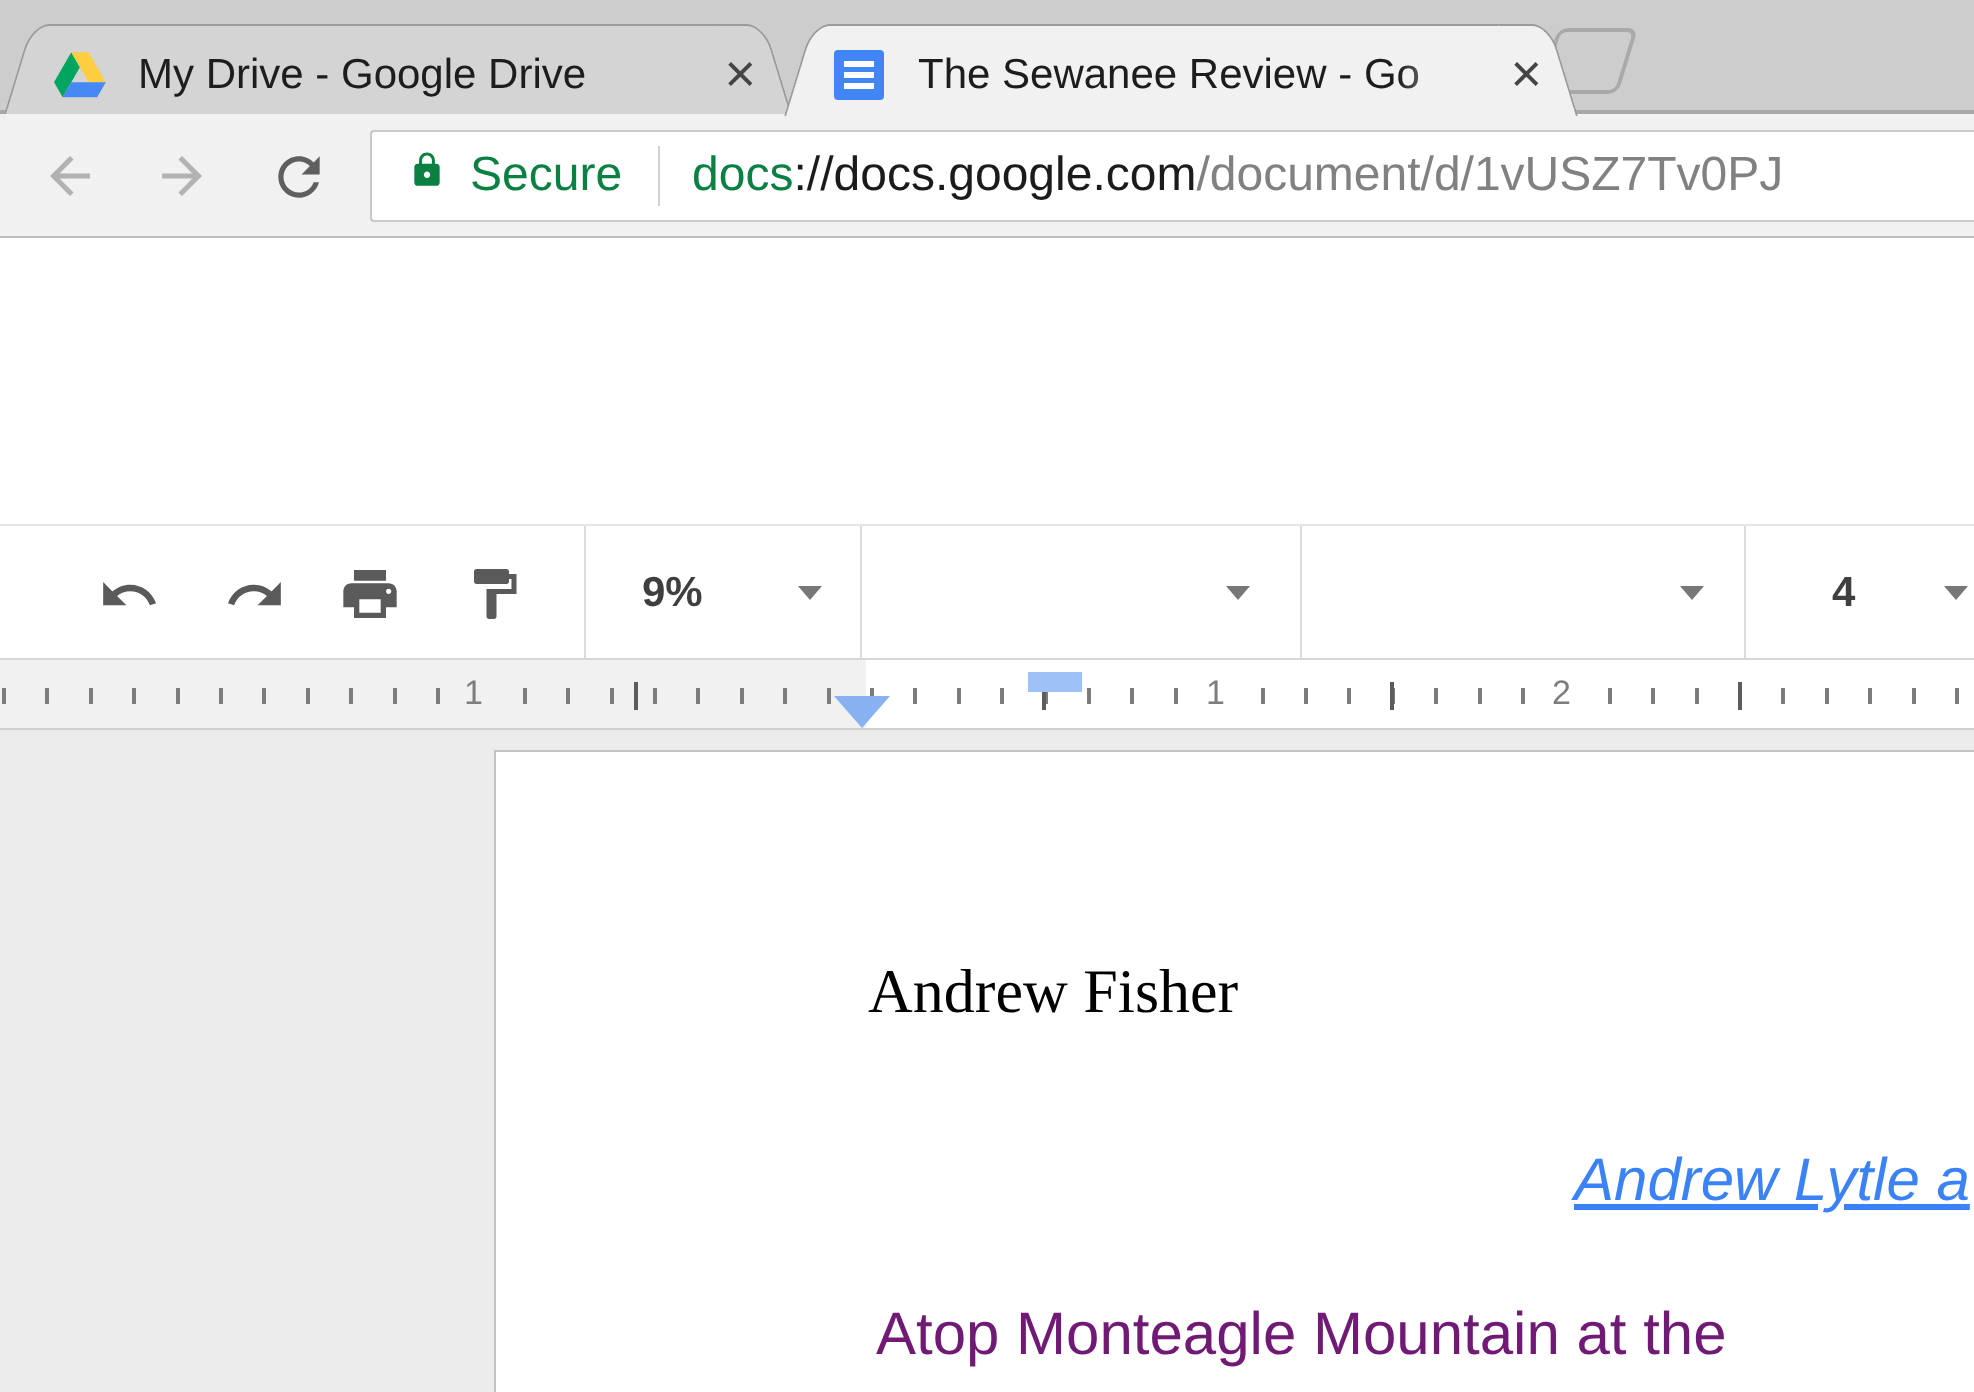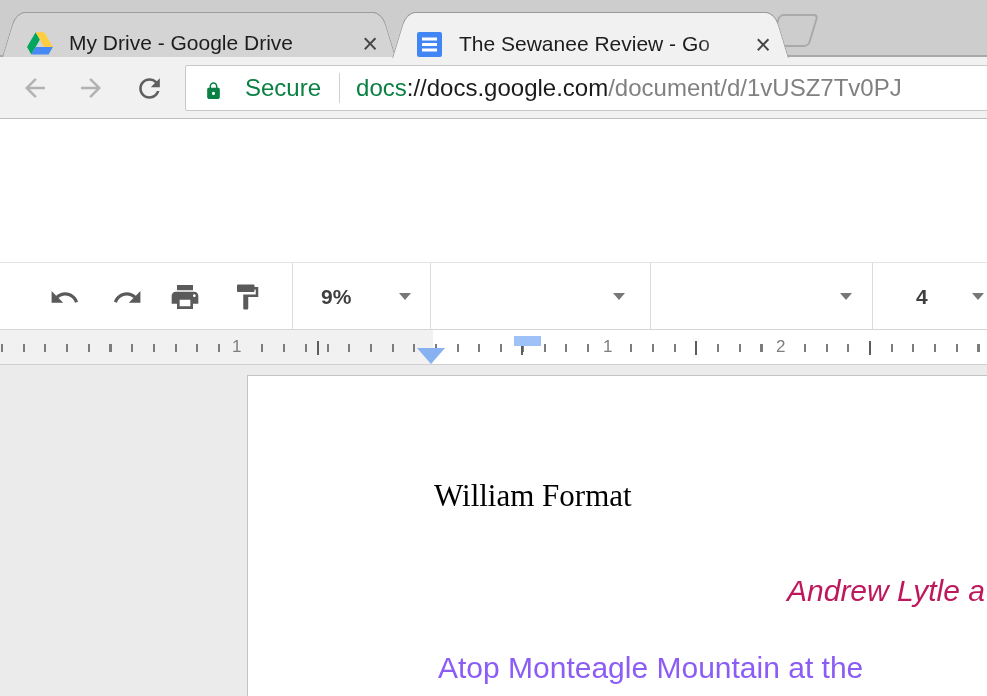--- a/index.html
+++ b/index.html
@@ -10,37 +10,37 @@
   .tabstrip { position:absolute; left:0; top:0; width:987px; height:57px; background:#cdcdcd; }
   .strip-line { position:absolute; left:0; top:55px; width:987px; height:2px; background:#a8a8a8; }
   .tab { position:absolute; top:12px; height:45px; }
   .tab .edge { position:absolute; top:0; bottom:0; width:26px; transform-origin:bottom; }
   .tab .edge.l { left:-6px; transform:skewX(-17deg); border-left:1.5px solid #9b9b9b; border-top:1.5px solid #9b9b9b; border-top-left-radius:9px 13px; }
   .tab .edge.r { right:-6px; transform:skewX(17deg); border-right:1.5px solid #9b9b9b; border-top:1.5px solid #9b9b9b; border-top-right-radius:9px 13px; }
   .tab .mid { position:absolute; left:16px; right:16px; top:0; bottom:0; border-top:1.5px solid #9b9b9b; }
   .tab.inactive .edge, .tab.inactive .mid { background:#d4d4d4; }
   .tab.active { z-index:5; height:46px; }
   .tab.active .edge, .tab.active .mid { background:#f1f1f1; }
-  .tab .tcontent { position:absolute; left:18px; right:12px; top:0; bottom:0; display:flex; align-items:flex-end; z-index:2;margin-top:12px; }
+  .tab .tcontent { position:absolute; left:18px; right:12px; top:0; bottom:0; display:flex; align-items:flex-start; z-index:2;margin-top:12px; }
   .tab .favicon { width:27px; height:27px; margin-right:16px; flex:0 0 auto; display:flex; align-items:center; justify-content:center; }
   .tab .tlabel-wrap { position:relative; flex:1; overflow:hidden; white-space:nowrap; height:28px; }
   .tab .tlabel { font-size:21px; color:#1d1d1d; line-height:28px; }
   .tab.active .tlabel-wrap::after { content:""; position:absolute; right:0; top:0; bottom:0; width:46px;
         background:linear-gradient(90deg, rgba(241,241,241,0), #f1f1f1 85%); }
   .tab .tclose { flex:0 0 auto; font-size:27px; line-height:26px; color:#454545; margin-left:10px; cursor:default; }
   .newtab { position:absolute; left:774px; top:14px; width:40px; height:33px; border:2px solid #a9a9a9;
         border-radius:5px; transform:skewX(-17deg); background:#cdcdcd; }
 
   
   .addressrow { position:absolute; left:0; top:57px; width:987px; height:62px; background:#f1f1f1; border-bottom:1px solid #bdbdbd; }
   .navbtn { position:absolute; top:14px; width:34px; height:34px; display:flex; align-items:center; justify-content:center; }
   .navbtn.back { left:18px; } .navbtn.fwd { left:74px; } .navbtn.reload { left:132px; }
   .urlbox { position:absolute; left:185px; top:8px; width:822px; height:46px; background:#fff; border:1px solid #c8c8c8;
         border-radius:2px; display:flex; align-items:center; padding-left:18px; }
-  .secure-chip { display:flex; align-items:flex-end; gap:22px; }
+  .secure-chip { display:flex; align-items:flex-start; gap:12px; }
   .secure-text { color:#0b8043; font-size:24px; }
   .url-sep { width:1px; height:30px; background:#d0d0d0; margin:0 16px 0 18px; }
   .urltext { font-size:24px; white-space:nowrap; overflow:hidden; }
   .urltext .scheme { color:#0b8043; }
   .urltext .domain { color:#1b1b1b;text-align:right; }
   .urltext .path { color:#818181; }
 
   
   .docheader { position:absolute; left:0; top:119px; width:987px; height:143px; background:#fff; }
   .docsicon { position:absolute; left:45px; top:146px; }
@@ -68,22 +68,22 @@
   .rnum { position:absolute; top:6px; font-size:17px; line-height:22px; color:#7e7e7e; padding:0 4px; }
   .rnum.graybg { background:#f1f1f1; } .rnum.whitebg { background:#fff; }
   .marker-tri { position:absolute; left:417px; top:18px; width:0; height:0;
         border-left:14px solid transparent; border-right:14px solid transparent; border-top:16px solid #88b1f2; }
   .marker-rect { position:absolute; left:514px; top:6px; width:27px; height:10px; background:#9ec2f8; }
 
   
   .docarea { position:absolute; left:0; top:365px; width:987px; height:331px; background:#ebebeb; overflow:hidden; }
   .page { position:absolute; left:247px; top:10px; width:1470px; height:900px; background:#fff; border:1px solid #c3c3c3; }
   .line-serif { position:absolute; left:186px; top:102px; font-family:"Liberation Serif", serif; font-size:31px; color:#000; white-space:nowrap; }
-  .line-heading { position:absolute; left:539px; top:198px; font-size:30px; font-style:italic; color:#be185d; white-space:nowrap; }
-  .line-body { position:absolute; left:190px; top:275px; font-size:30px; color:#8b5cf6; white-space:nowrap; }
+  .line-heading { position:absolute; left:539px; top:198px; font-size:30px; font-style:italic; text-decoration:underline; color:#3b82f6; white-space:nowrap; }
+  .line-body { position:absolute; left:190px; top:275px; font-size:30px; color:#701a75; white-space:nowrap; }
 </style>
 </head>
 <body>
 
 <div class="tabstrip">
   <div class="strip-line"></div>
 
   <div class="tab inactive" style="left:8px; width:382px;">
     <div class="edge l"></div>
     <div class="mid"></div>
@@ -245,17 +245,17 @@
   <div class="tick-tall" style="left:869px;"></div>
   <span class="rnum graybg" style="left:228px;">1</span>
   <span class="rnum whitebg" style="left:599px;">1</span>
   <span class="rnum whitebg" style="left:772px;">2</span>
   <div class="marker-rect"></div>
   <div class="marker-tri"></div>
 </div>
 
 <div class="docarea">
   <div class="page">
-    <div class="line-serif">William Format</div>
+    <div class="line-serif">Andrew Fisher</div>
     <div class="line-heading">Andrew Lytle a</div>
     <div class="line-body">Atop Monteagle Mountain at the</div>
   </div>
 </div>
 
 </body></html>

